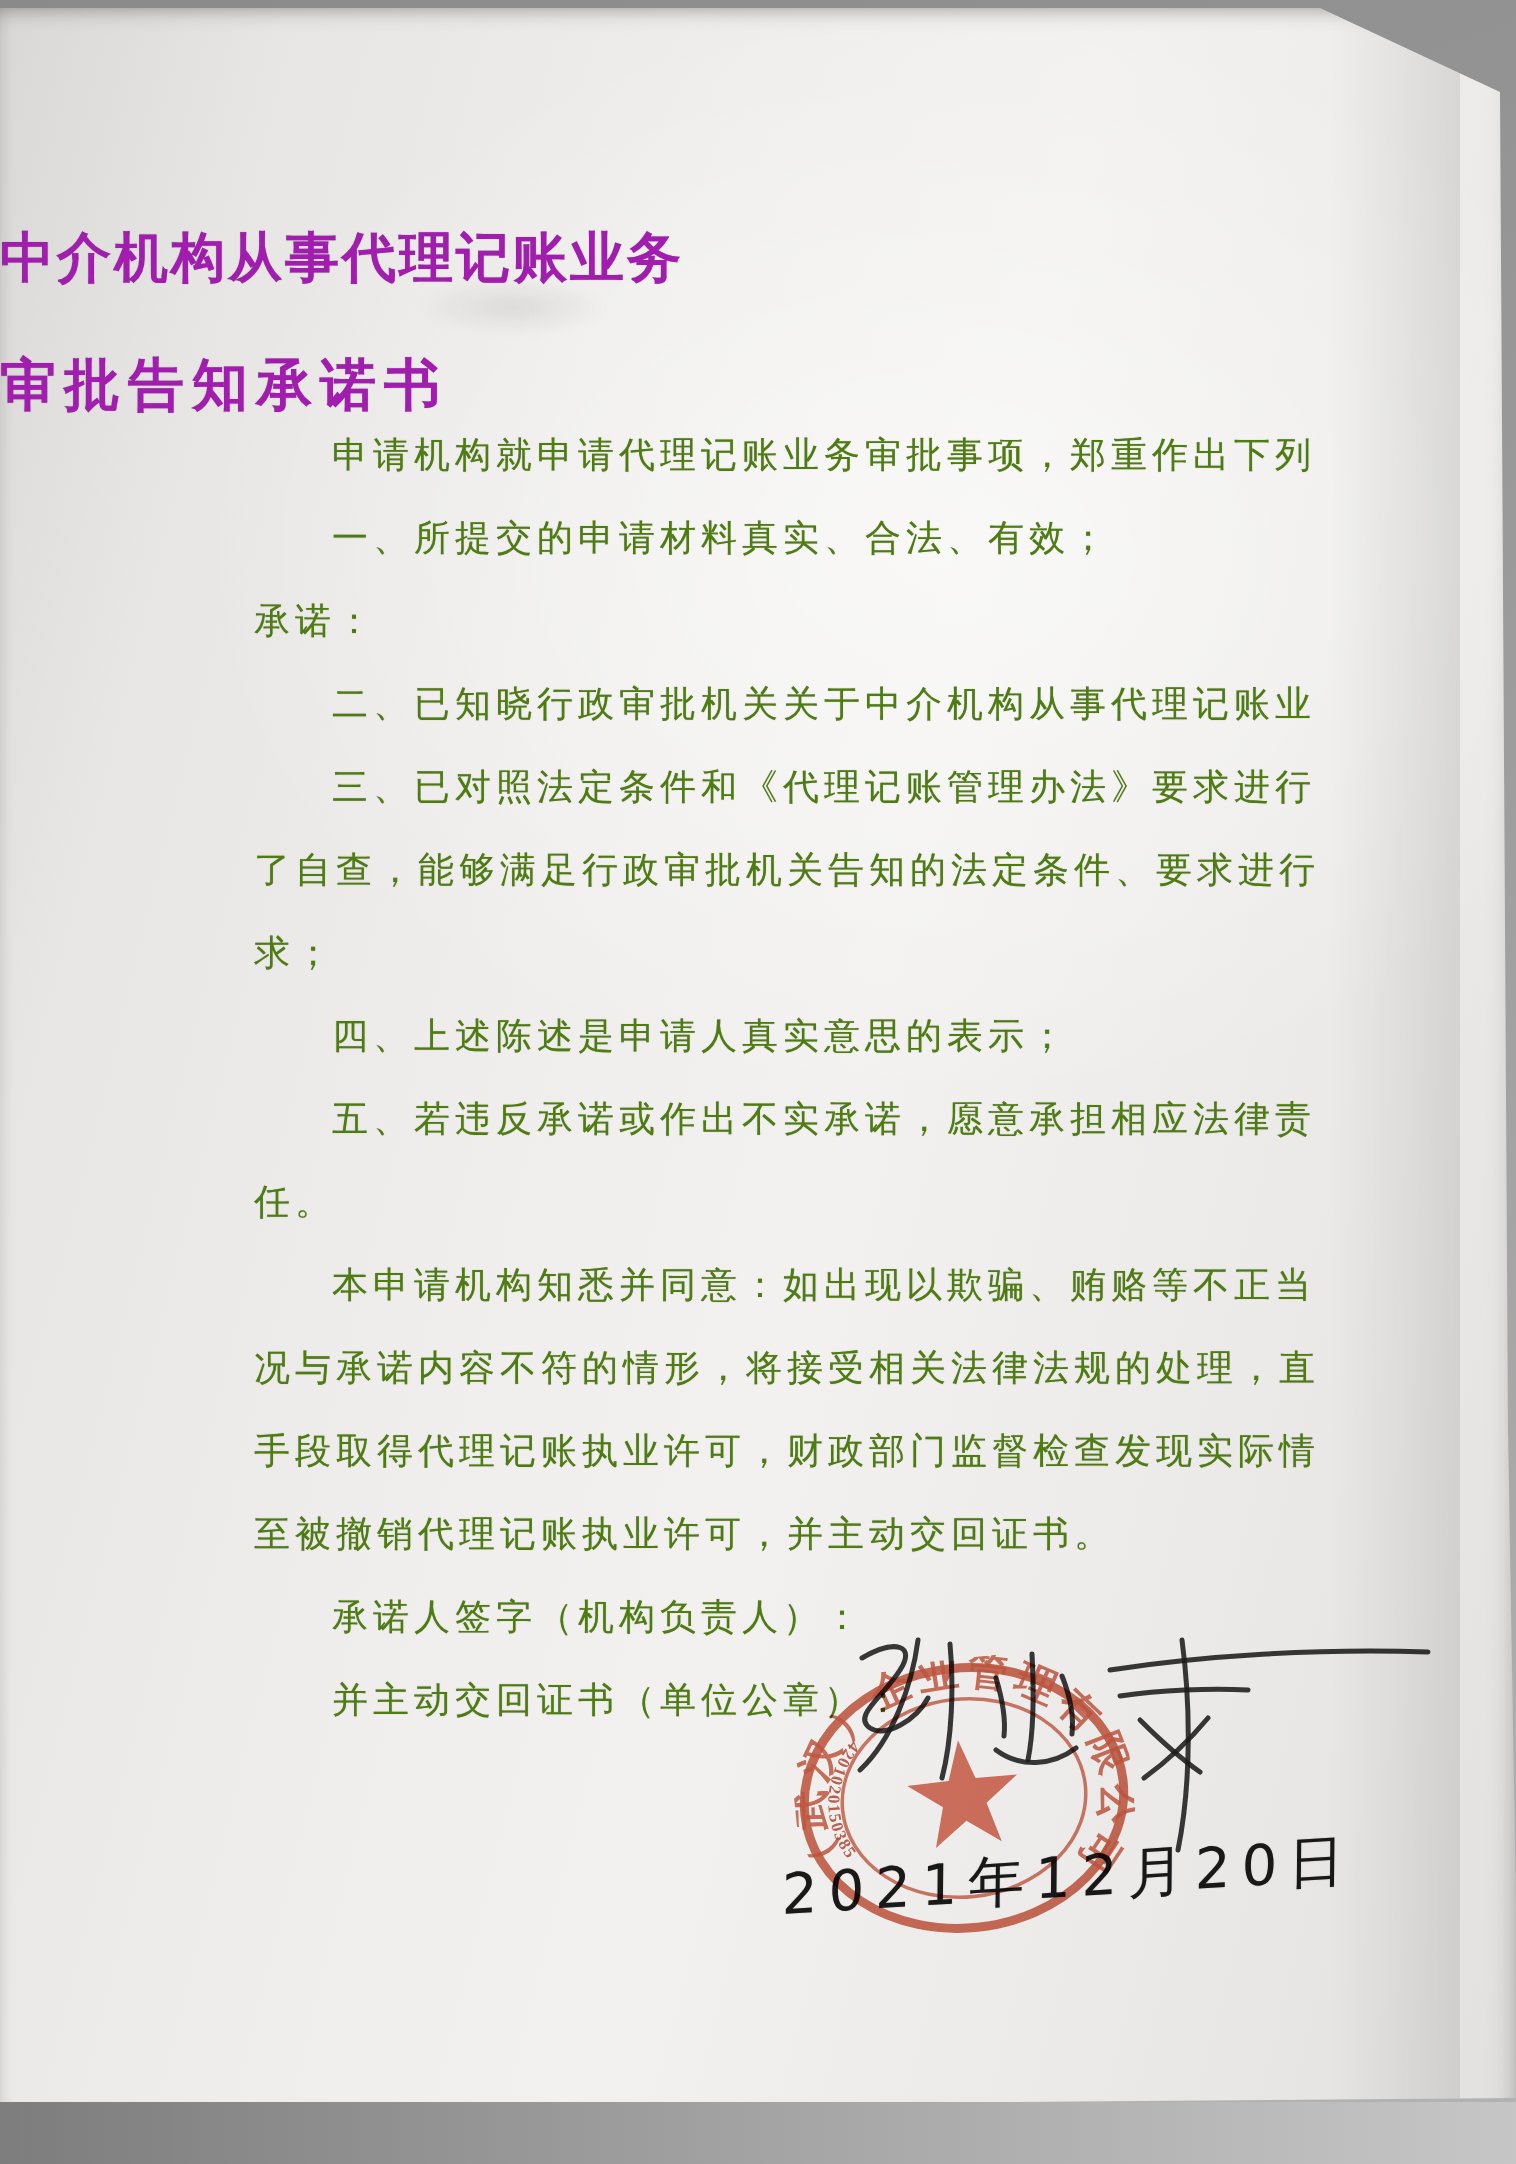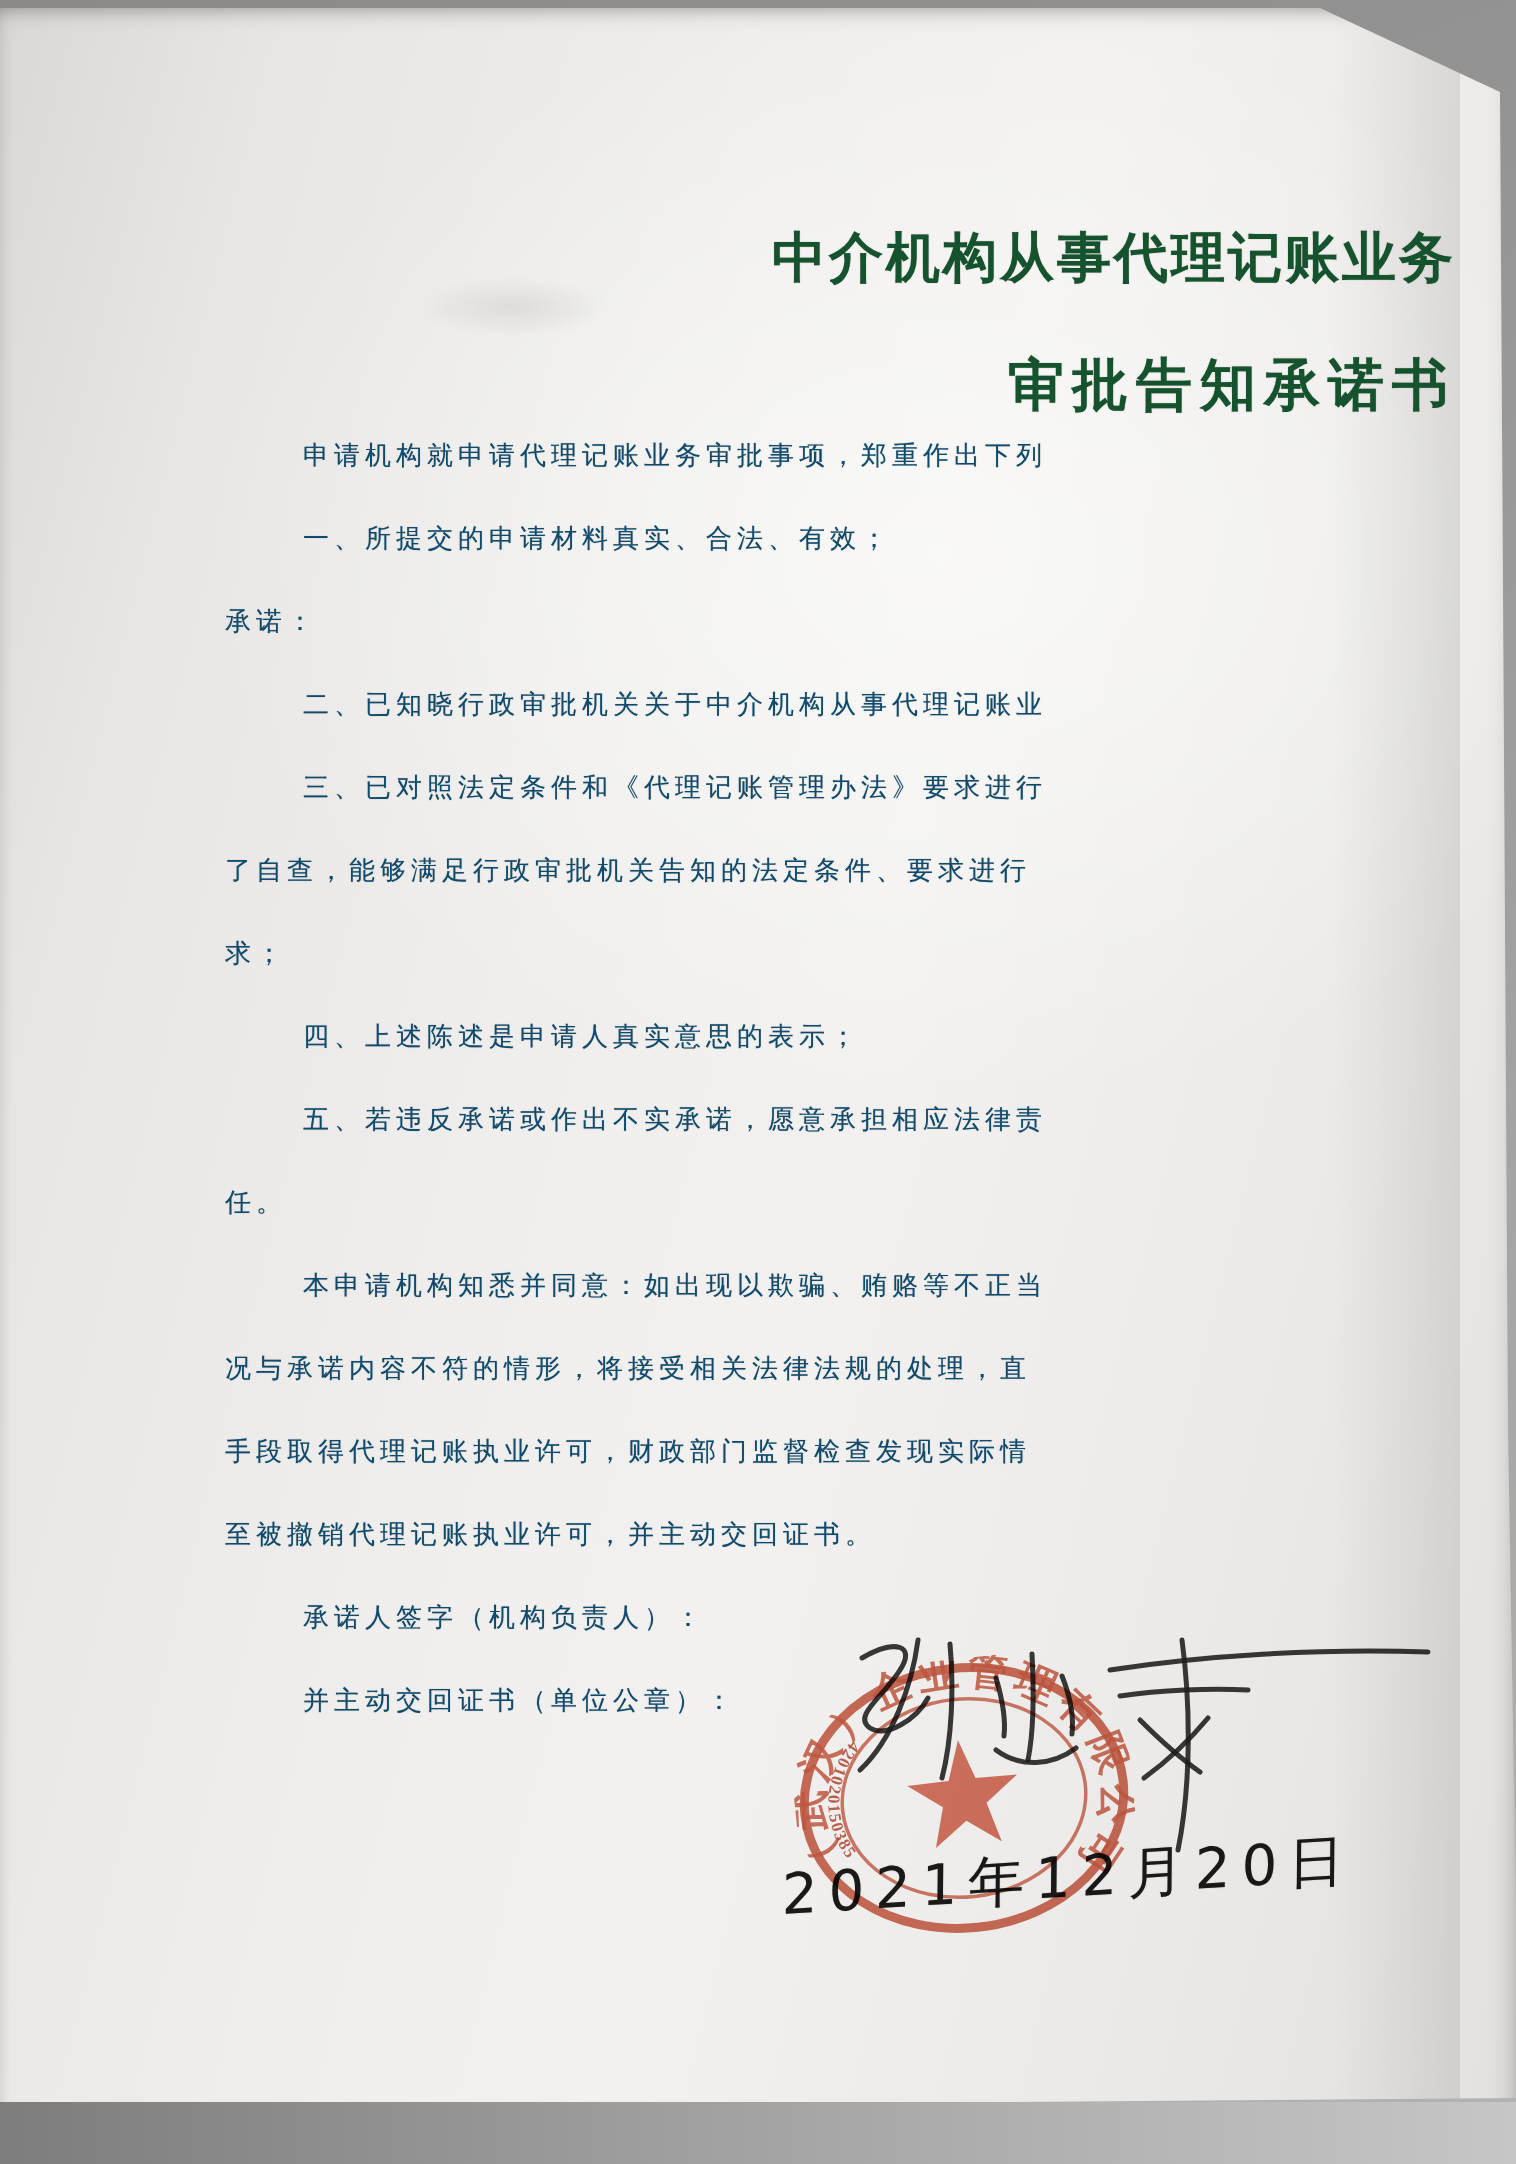--- a/index.html
+++ b/index.html
@@ -19,29 +19,29 @@
   .paper::after{ 
     content:"";position:absolute;top:0;left:1330px;width:130px;height:100%;
     background:linear-gradient(to right, rgba(0,0,0,0), rgba(0,0,0,.05) 60%, rgba(0,0,0,.09));
   }
   .smudge{
     position:absolute;left:418px;top:278px;width:190px;height:58px;
     background:radial-gradient(closest-side, rgba(110,110,110,.14), rgba(110,110,110,0));
     filter:blur(3px);
   }
   .title{
-    position:absolute;left:0;width:1456px;text-align:right;
-    font-weight:700;color:#14532d;white-space:nowrap;
+    position:absolute;left:0;width:1456px;text-align:left;
+    font-weight:700;color:#a21caf;white-space:nowrap;
     text-shadow:0 0 1px rgba(40,40,40,.5);
   }
   .title1{top:222px;font-size:54px;letter-spacing:3px;}
   .title2{top:348px;font-size:56px;letter-spacing:8px;}
   .bodytext{
-    position:absolute;left:225px;top:414px;width:1140px;
-    font-size:26px;line-height:83px;color:#0c4a6e;letter-spacing:5px;
+    position:absolute;left:254px;top:414px;width:1140px;
+    font-size:36px;line-height:83px;color:#4d7c0f;letter-spacing:5px;
     text-shadow:0 0 1px rgba(70,70,70,.45);
   }
   .line{height:83px;white-space:nowrap;}
   .indent{padding-left:78px;}
   .seal{
     position:absolute;left:795px;top:1659px;width:338px;height:278px;
     transform:rotate(-6deg);opacity:.9;mix-blend-mode:multiply;
   }
   .seal text{font-family:"Liberation Serif","DejaVu Serif",serif;}
   .sig{

